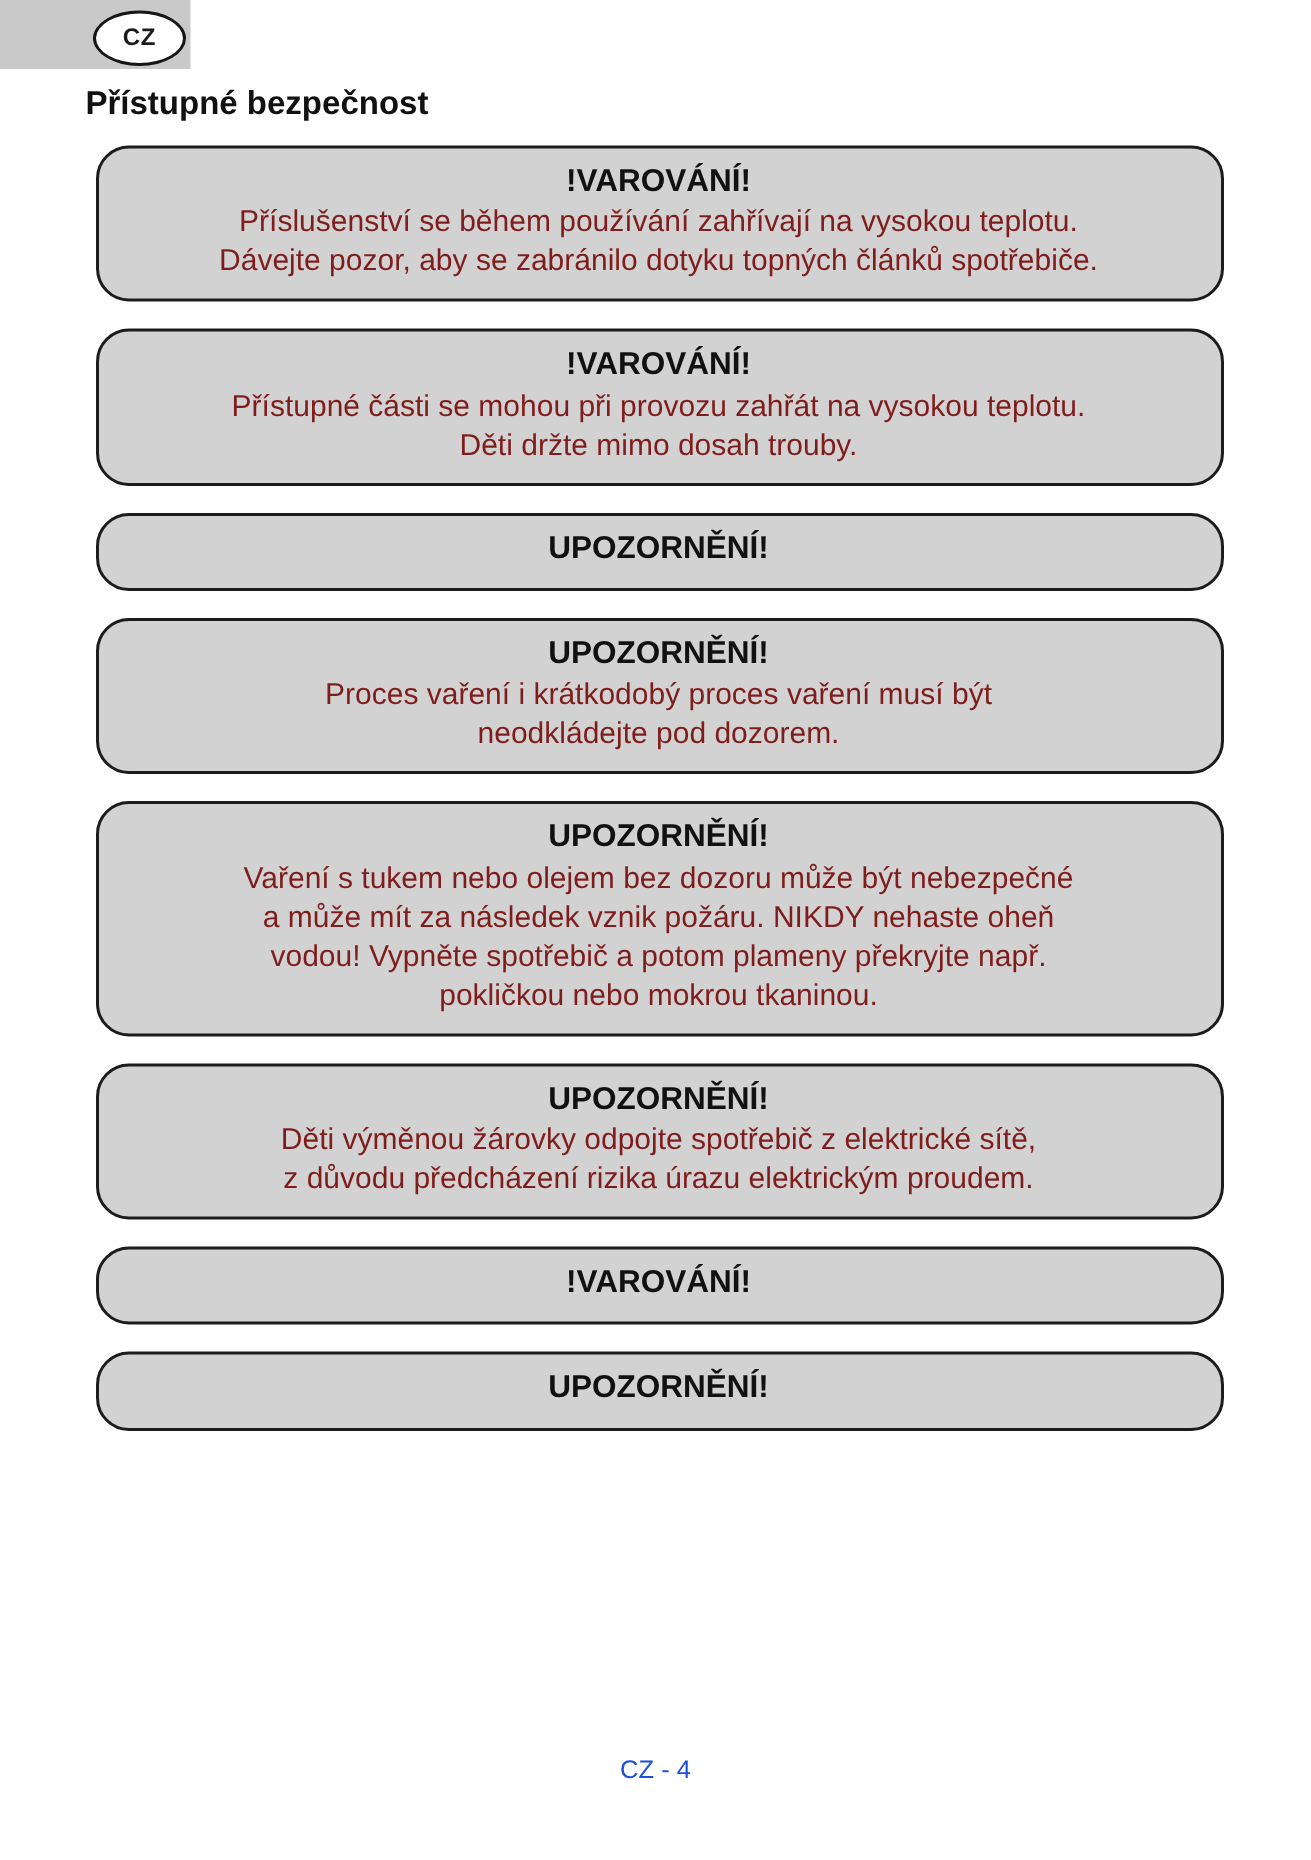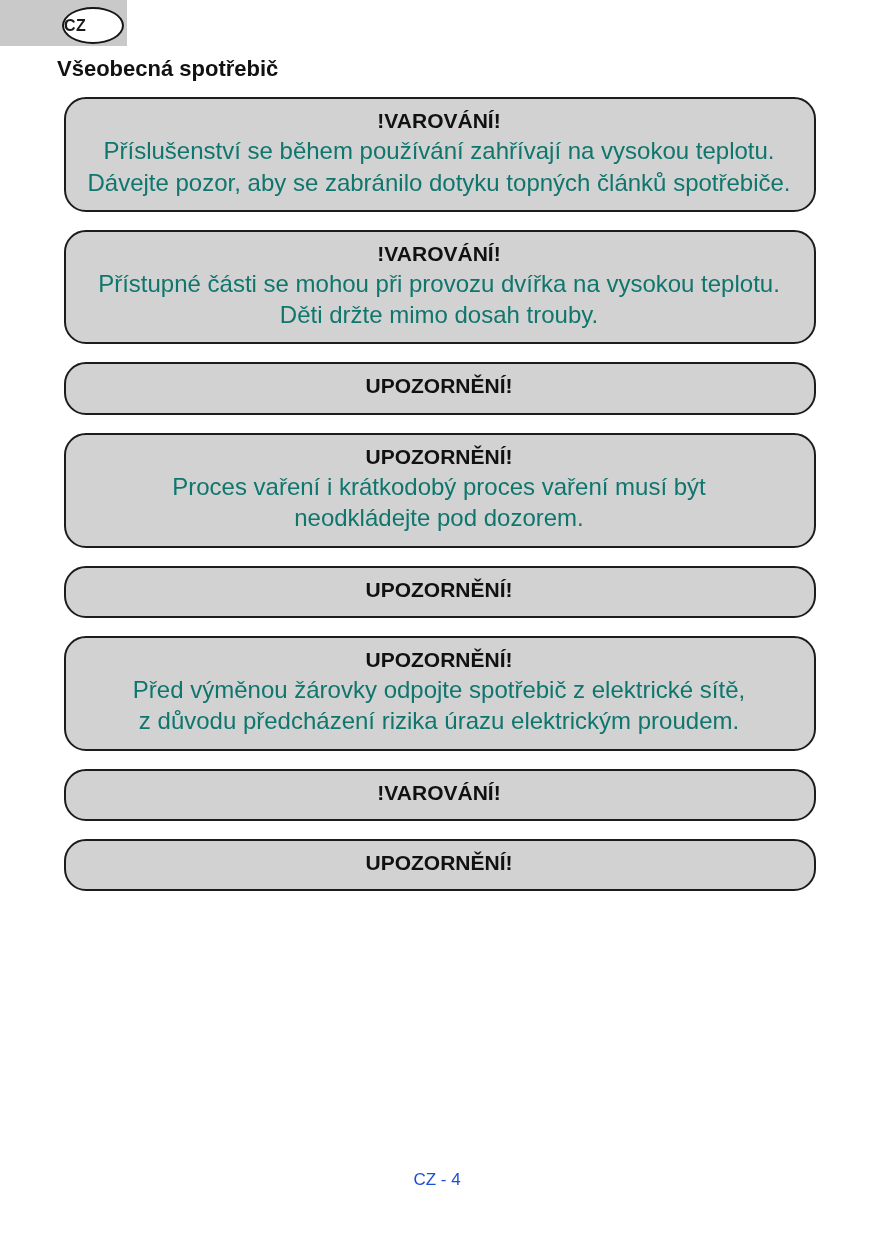--- a/index.html
+++ b/index.html
@@ -28,20 +28,21 @@
     position: absolute;
     left: 62px;
     top: 7px;
     width: 58px;
     height: 33px;
     background: #ffffff;
     border: 2px solid #161616;
     border-radius: 50%;
     display: flex;
     align-items: center;
+    justify-content: center;
     font-weight: bold;
     font-size: 16px;
     letter-spacing: 0.5px;
   }
   .page-title {
     position: absolute;
     left: 57px;
     top: 56px;
     margin: 0;
     font-size: 22px;
@@ -65,24 +66,24 @@
     padding: 8px 14px 12px 12px;
     text-align: center;
   }
   .box-title {
     font-weight: bold;
     font-size: 21px;
     line-height: 1.35;
     color: #111111;
   }
   .box-body {
-    font-size: 24px;
+    font-size: 20px;
     line-height: 1.3;
     white-space: pre-line;
-    color: #0f766e;
+    color: #7f1d1d;
   }
   .footer {
     position: absolute;
     left: 0;
     right: 0;
     top: 1170px;
     text-align: center;
     font-size: 17px;
     color: #1d4ed8;
   }
@@ -91,53 +92,57 @@
 <body>
 
 <div class="page">
 
   <div class="corner-bar"></div>
 
   <div class="cz-badge">
     <span>CZ</span>
   </div>
 
-  <h1 class="page-title">Všeobecná spotřebič</h1>
+  <h1 class="page-title">Přístupné bezpečnost</h1>
 
   <div class="boxes">
 
     <div class="warning-box">
       <div class="box-title">!VAROVÁNÍ!</div>
       <div class="box-body">Příslušenství se během používání zahřívají na vysokou teplotu.
 Dávejte pozor, aby se zabránilo dotyku topných článků spotřebiče.</div>
     </div>
 
     <div class="warning-box">
       <div class="box-title">!VAROVÁNÍ!</div>
-      <div class="box-body">Přístupné části se mohou při provozu dvířka na vysokou teplotu.
+      <div class="box-body">Přístupné části se mohou při provozu zahřát na vysokou teplotu.
 Děti držte mimo dosah trouby.</div>
     </div>
 
     <div class="warning-box">
       <div class="box-title">UPOZORNĚNÍ!</div>
     </div>
 
     <div class="warning-box">
       <div class="box-title">UPOZORNĚNÍ!</div>
       <div class="box-body">Proces vaření i krátkodobý proces vaření musí být
 neodkládejte pod dozorem.</div>
     </div>
 
     <div class="warning-box">
       <div class="box-title">UPOZORNĚNÍ!</div>
+      <div class="box-body">Vaření s tukem nebo olejem bez dozoru může být nebezpečné
+a může mít za následek vznik požáru. NIKDY nehaste oheň
+vodou! Vypněte spotřebič a potom plameny překryjte např.
+pokličkou nebo mokrou tkaninou.</div>
     </div>
 
     <div class="warning-box">
       <div class="box-title">UPOZORNĚNÍ!</div>
-      <div class="box-body">Před výměnou žárovky odpojte spotřebič z elektrické sítě,
+      <div class="box-body">Děti výměnou žárovky odpojte spotřebič z elektrické sítě,
 z důvodu předcházení rizika úrazu elektrickým proudem.</div>
     </div>
 
     <div class="warning-box">
       <div class="box-title">!VAROVÁNÍ!</div>
     </div>
 
     <div class="warning-box">
       <div class="box-title">UPOZORNĚNÍ!</div>
     </div>

